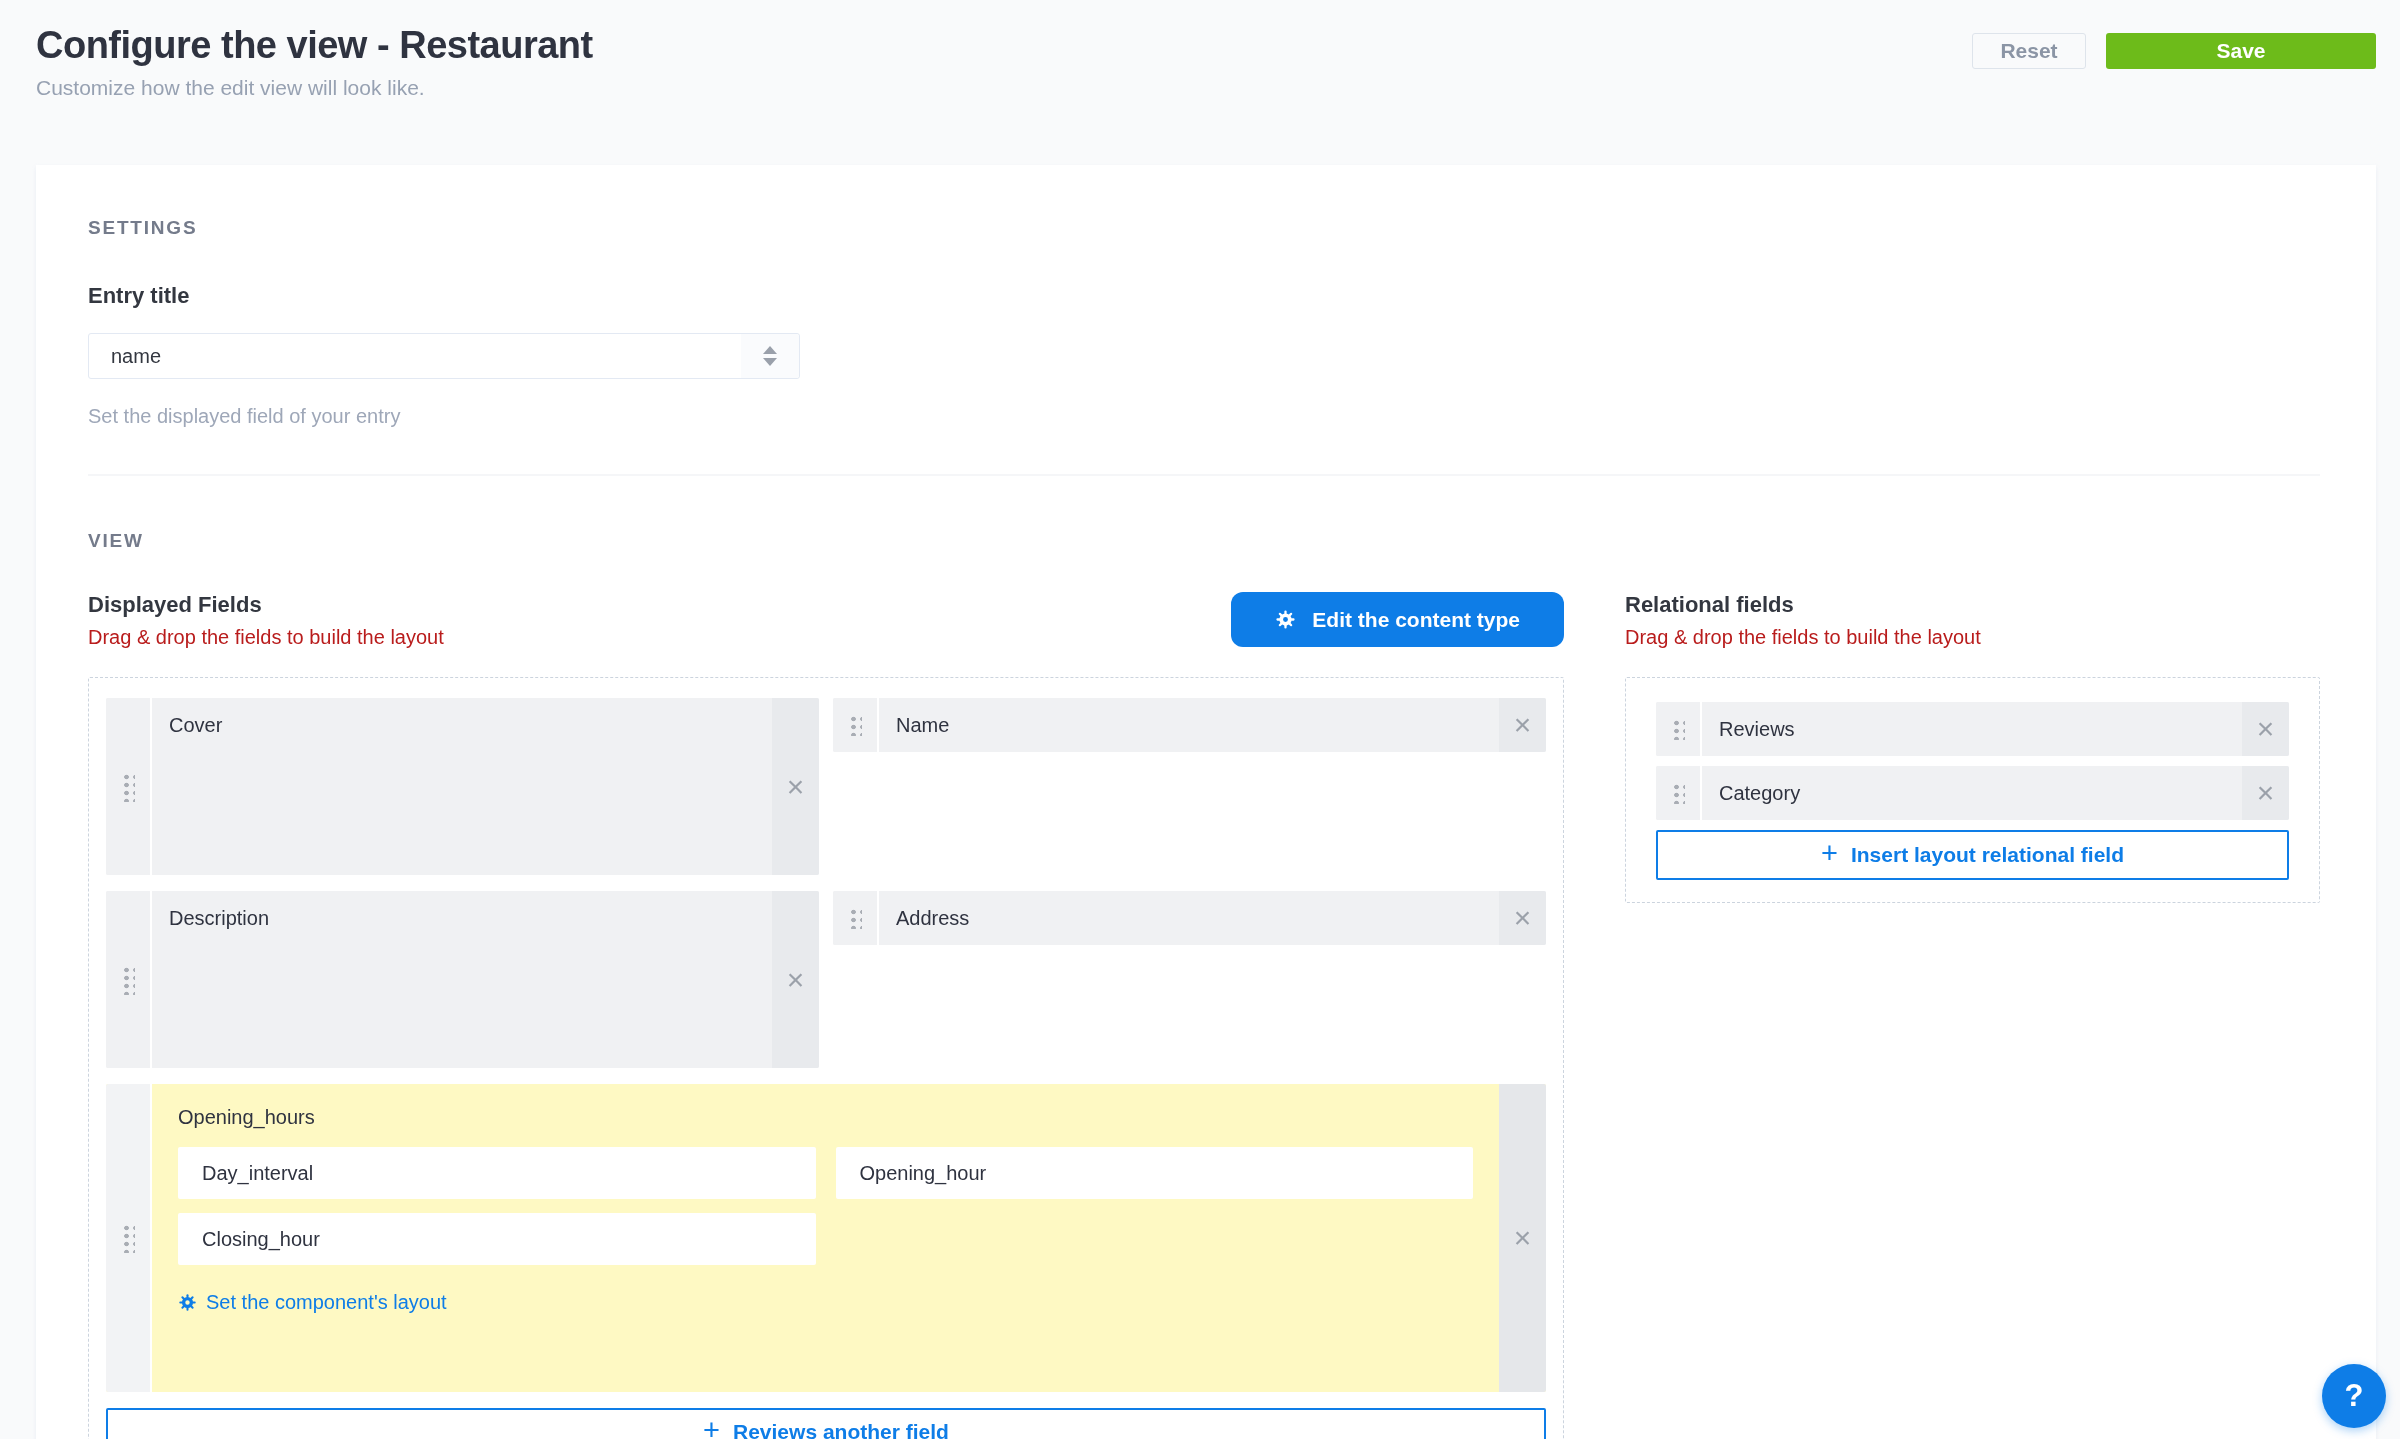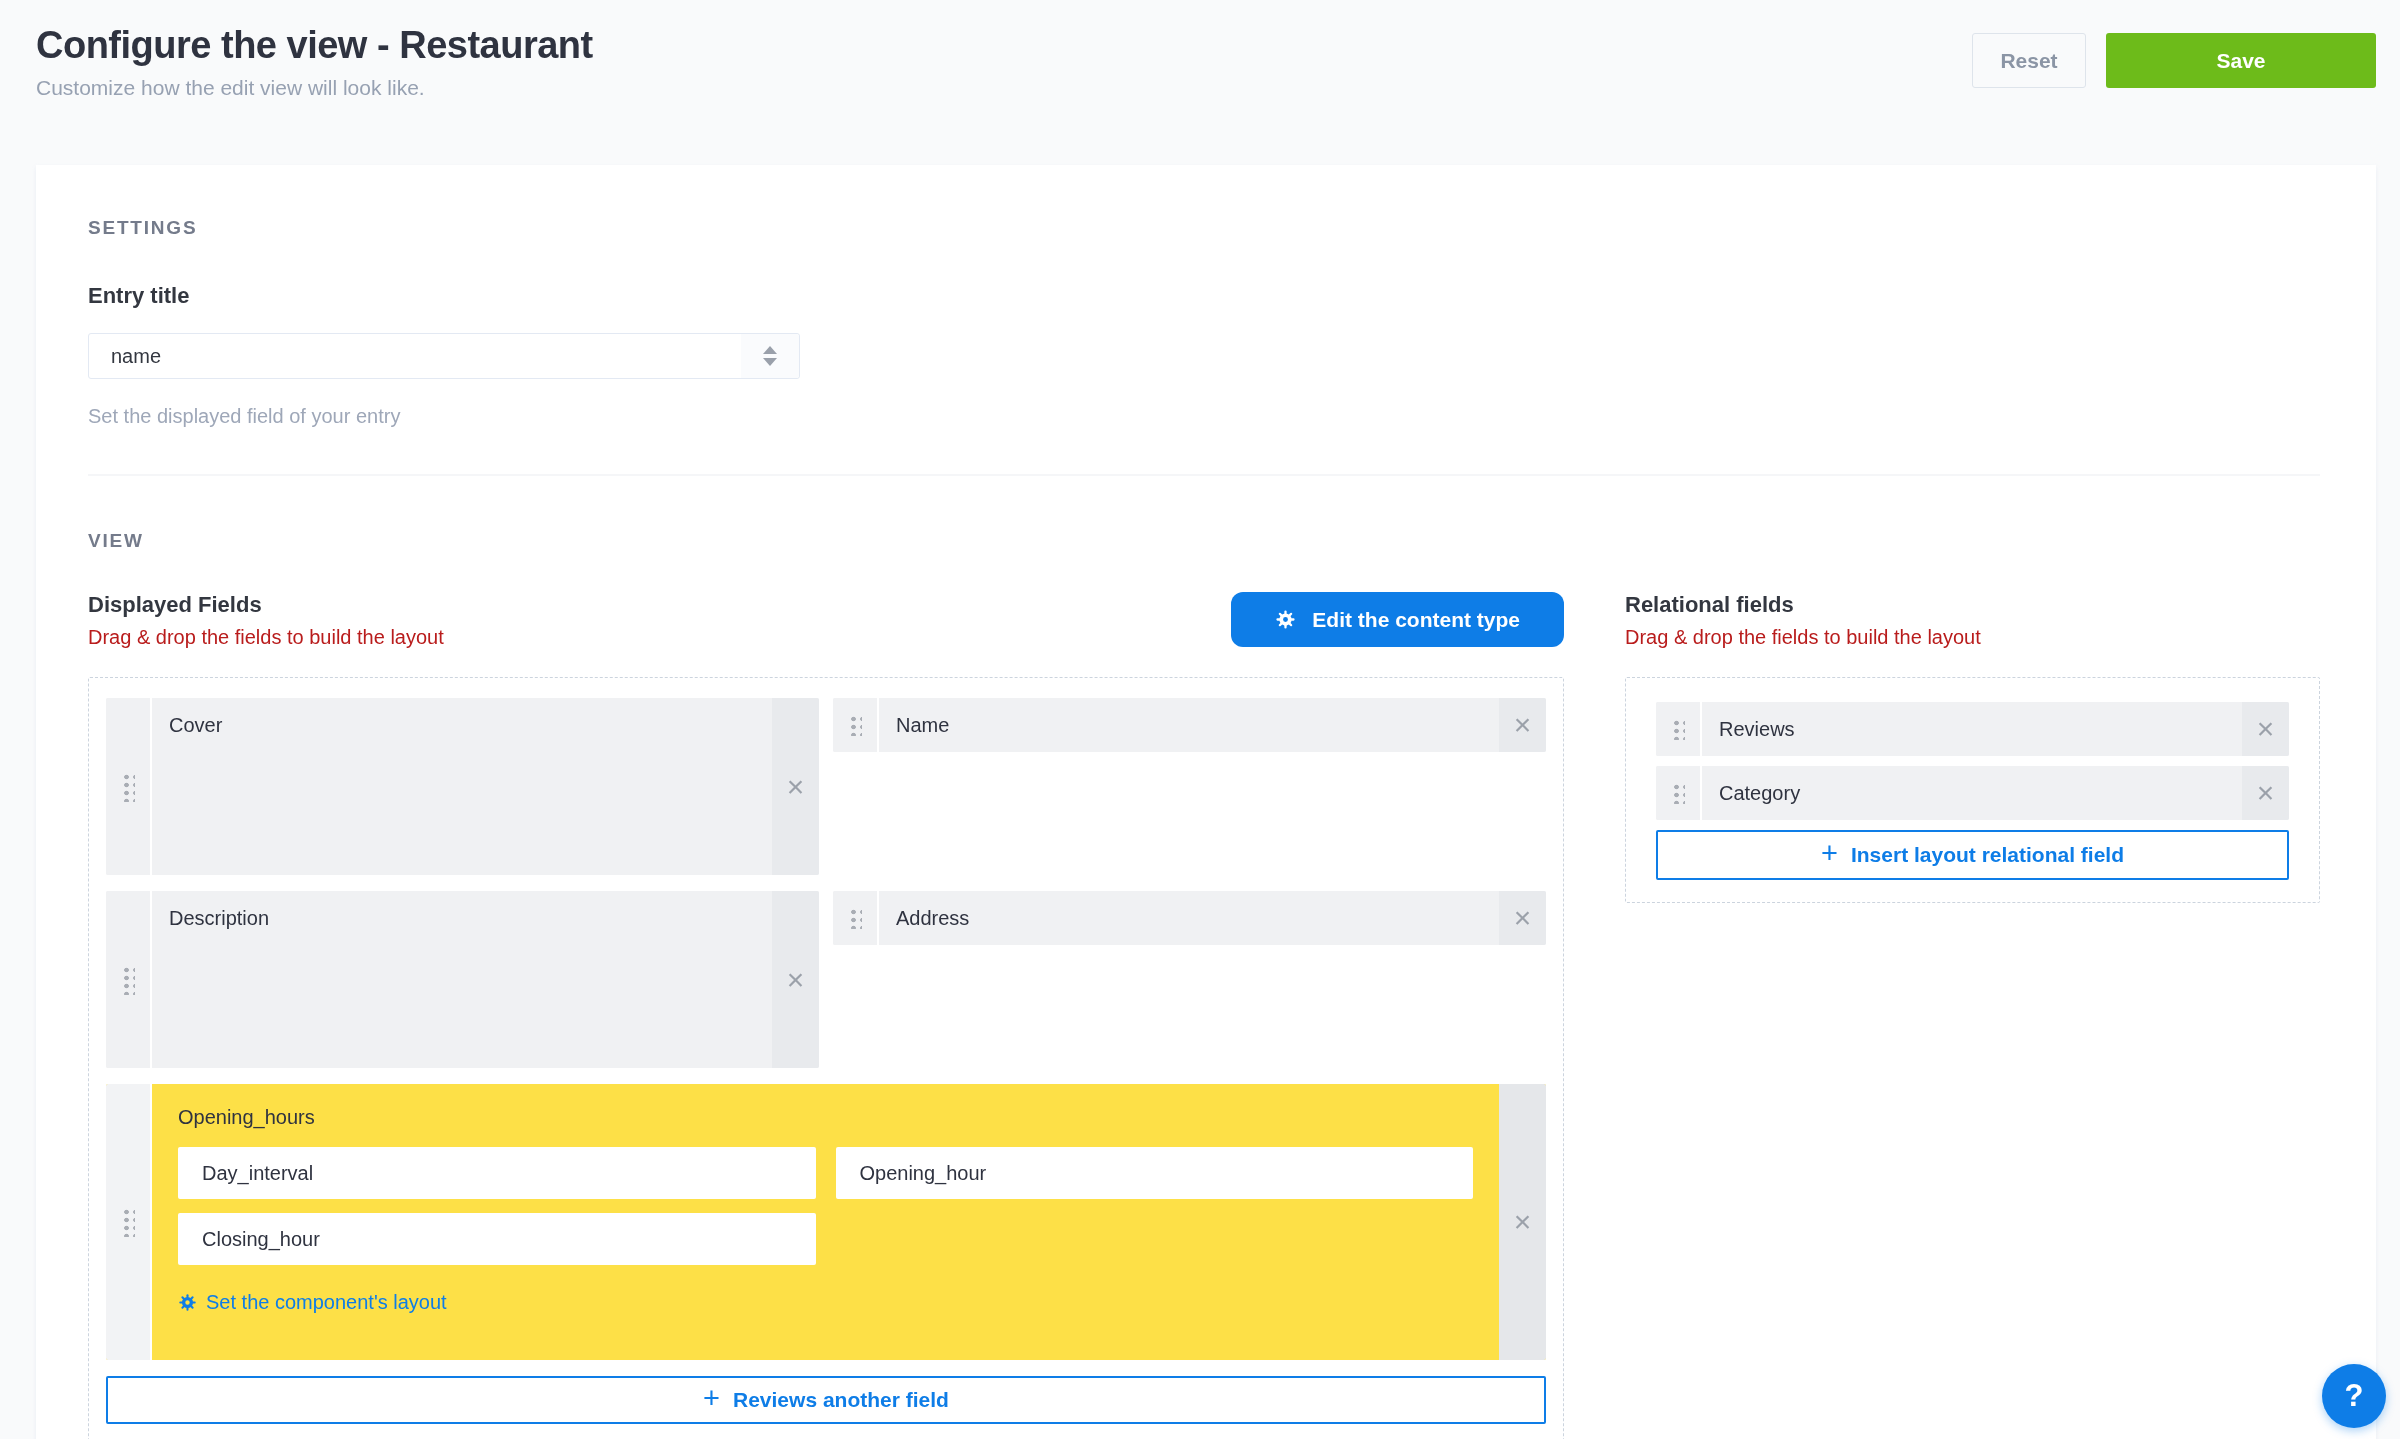--- a/index.html
+++ b/index.html
@@ -13,21 +13,21 @@
   }
 
   
   .page-header {
     display: flex; justify-content: space-between; align-items: flex-start;
     padding: 24px 24px 0 36px;
   }
   .page-header h1 { font-size: 38px; font-weight: 700; color: #2f3340; letter-spacing: -0.5px; }
   .page-header .subtitle { margin-top: 9px; font-size: 21px; color: #97a1b2; }
   .header-actions { display: flex; gap: 20px; margin-top: 9px; }
-  .btn { border: none; border-radius: 3px; height: 55px; font-size: 21px; font-weight: 600; cursor: pointer; font-family: inherit; }
+  .btn { border: none; border-radius: 3px; height: 36px; font-size: 21px; font-weight: 600; cursor: pointer; font-family: inherit; }
   .btn-reset { background: transparent; border: 1px solid #dee4eb; color: #8b95a5; width: 114px; }
   .btn-save { background: #6dbb1a; color: #ffffff; width: 270px; }
 
   
   .card {
     position: absolute; left: 36px; right: 24px; top: 165px; height: 1500px;
     background: #ffffff;
     box-shadow: 0 2px 4px rgba(227,233,243,0.65);
     padding: 52px 56px 0 52px;
   }
@@ -89,21 +89,21 @@
   .frow .fcontent { flex: 1; display: flex; align-items: center; padding: 0 17px; font-size: 20px; font-weight: 500; color: #2f3340; }
   .frow .fclose {
     width: 47px; flex-shrink: 0; background: #e8eaed; display: flex; align-items: center; justify-content: center;
     color: #9ba1aa; font-size: 30px; font-weight: 300; cursor: pointer;
   }
   .frow.short { height: 54px; }
   .frow.tall { height: 177px; }
   .frow.tall .fcontent { align-items: flex-start; padding-top: 16px; }
 
   
-  .comp-row { display: flex; background: #fde047; border-radius: 2px; overflow: hidden; height: 276px; }
+  .comp-row { display: flex; background: #fef9c3; border-radius: 2px; overflow: hidden; height: 308px; }
   .comp-row .handle {
     width: 46px; flex-shrink: 0; display: flex; align-items: center; justify-content: center;
     background: #f2f3f5; border-right: 2px solid #ffffff;
   }
   .comp-body { flex: 1; padding: 22px 26px 0 26px; }
   .comp-label { font-size: 20px; font-weight: 500; color: #2f3340; }
   .comp-grid { margin-top: 18px; display: grid; grid-template-columns: 1fr 1fr; column-gap: 20px; row-gap: 14px; }
   .subfield {
     background: #ffffff; border-radius: 2px; height: 52px;
     display: flex; align-items: center; padding-left: 24px;

